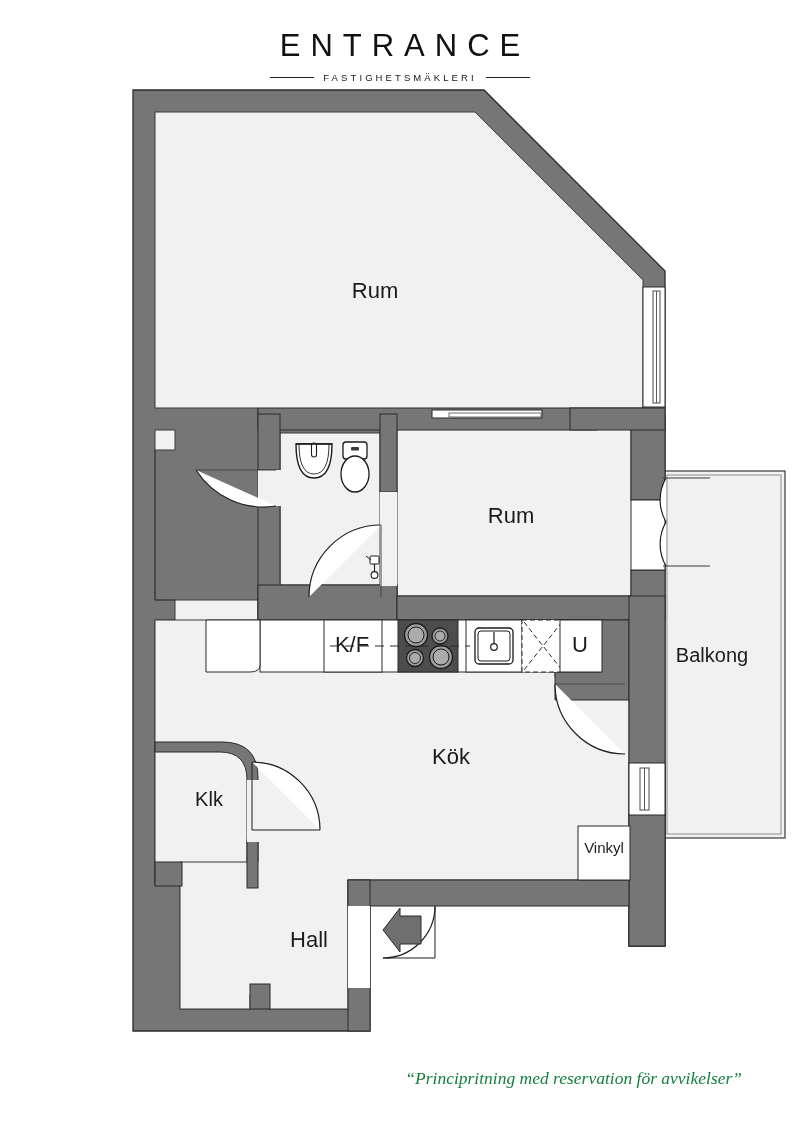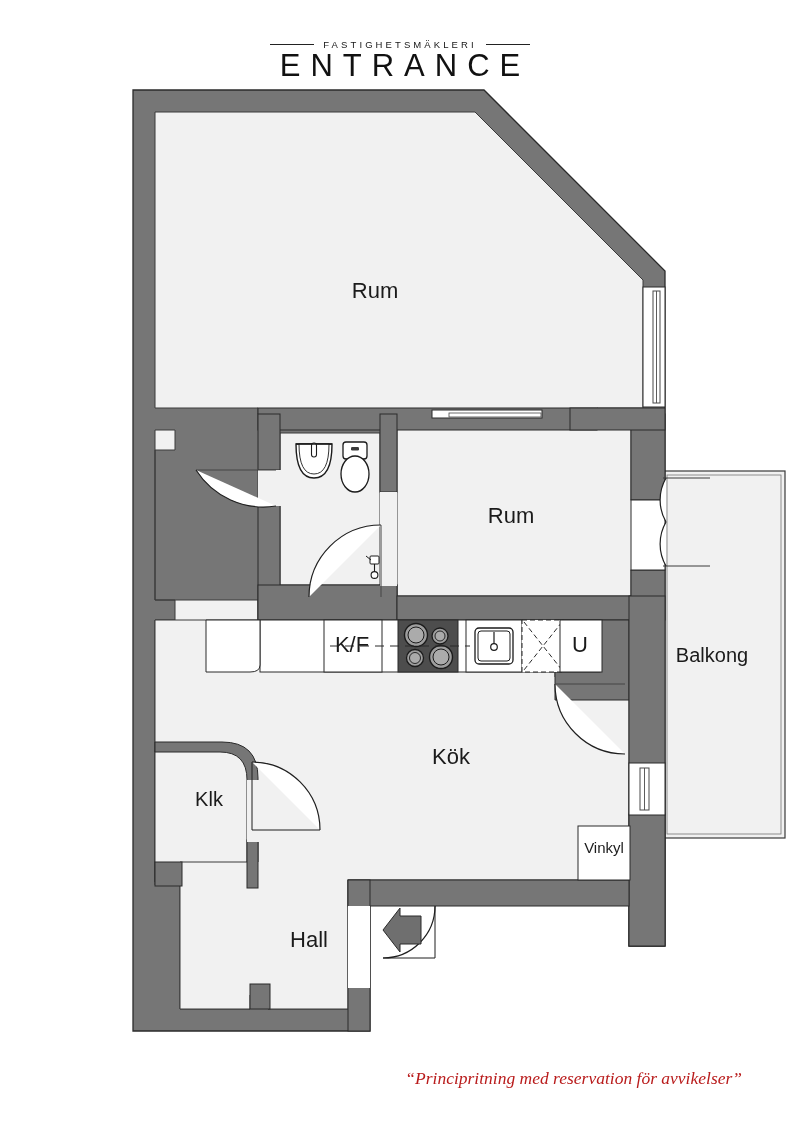--- a/index.html
+++ b/index.html
@@ -76,34 +76,34 @@
   .lbl-app { font-size: 22px; }
 
   
   #footer-note {
     position: absolute;
     right: 58px;
     top: 1068px;
     font-family: "Liberation Serif", serif;
     font-style: italic;
     font-size: 17.5px;
-    color: #b91c1c;
+    color: #15803d;
     white-space: nowrap;
   }
 </style>
 </head>
 <body>
 
 <div id="brand-header">
+  <div id="brand-name">ENTRANCE</div>
   <div id="brand-sub-row">
     <span class="brand-rule"></span>
     <span id="brand-sub">FASTIGHETSMÄKLERI</span>
     <span class="brand-rule"></span>
   </div>
-  <div id="brand-name">ENTRANCE</div>
 </div>
 
 <div id="plan-canvas">
 <svg id="plan-svg" width="800" height="1132" viewBox="0 0 800 1132" xmlns="http://www.w3.org/2000/svg">
 
   <g>
     <rect x="663" y="471" width="122" height="367" fill="#f1f1f1" stroke="#3a3a3a" stroke-width="1.2"></rect>
     <rect x="667" y="475" width="114" height="359" fill="#f1f1f1" stroke="#777" stroke-width="0.8"></rect>
   </g>
 

